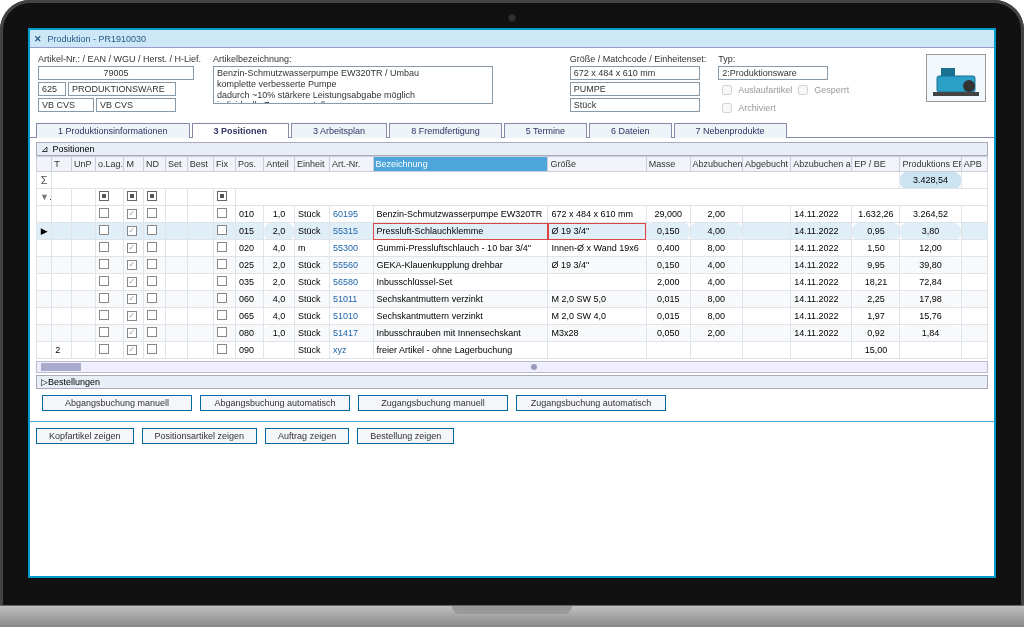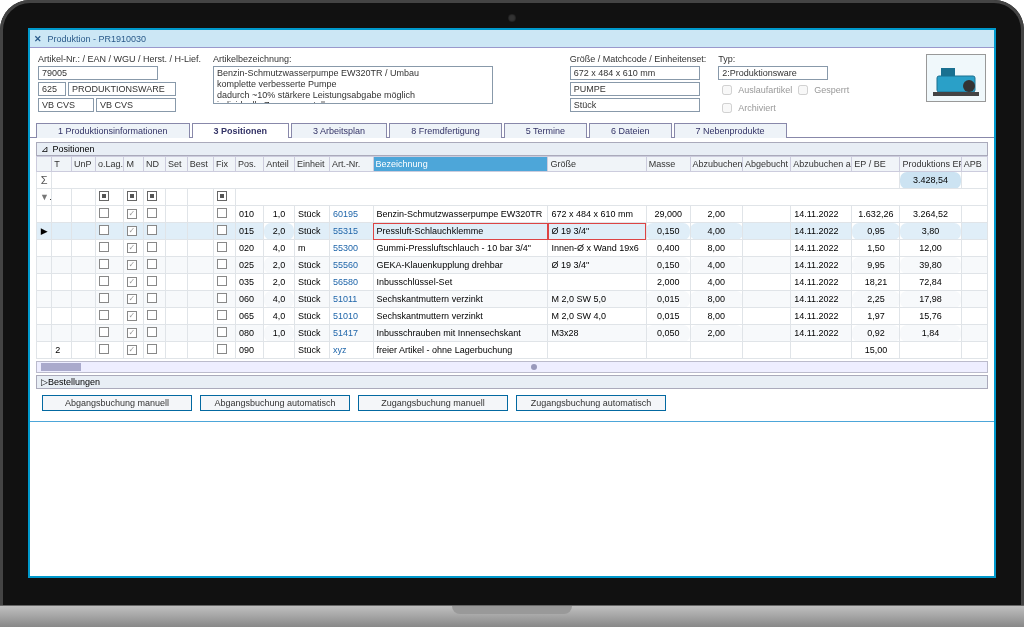--- a/index.html
+++ b/index.html
@@ -134,21 +134,21 @@
 
     <div class="title-bar">
       <span class="close">✕</span>
       <span>Produktion - PR1910030</span>
     </div>
 
     <div class="header-section">
 
       <div class="field-group">
         <span class="field-label">Artikel-Nr.: / EAN / WGU / Herst. / H-Lief.</span>
-        <input class="f" style="width: 120px;" value="79005">
+        <input class="f" style="width: 156px; text-align: center;" value="79005">
         <div class="field-row">
           <input class="f" style="width: 28px;" value="625">
           <input class="f" style="width: 108px;" value="PRODUKTIONSWARE">
         </div>
         <div class="field-row">
           <input class="f" style="width: 56px;" value="VB CVS">
           <input class="f" style="width: 80px;" value="VB CVS">
         </div>
       </div>
 
@@ -515,17 +515,23 @@
       <div class="button-row">
         <button class="btn" style="width:150px">Abgangsbuchung manuell</button>
         <button class="btn" style="width:150px">Abgangsbuchung automatisch</button>
         <button class="btn" style="width:150px">Zugangsbuchung manuell</button>
         <button class="btn" style="width:150px">Zugangsbuchung automatisch</button>
       </div>
     </div>
 
     <div class="divider"></div>
 
+    <div class="button-row">
+      <button class="btn">Kopfartikel zeigen</button>
+      <button class="btn">Positionsartikel zeigen</button>
+      <button class="btn">Auftrag zeigen</button>
+      <button class="btn">Bestellung zeigen</button>
+    </div>
 
   </div>
 
   <div class="base"></div>
 </div>
 
 </body></html>

